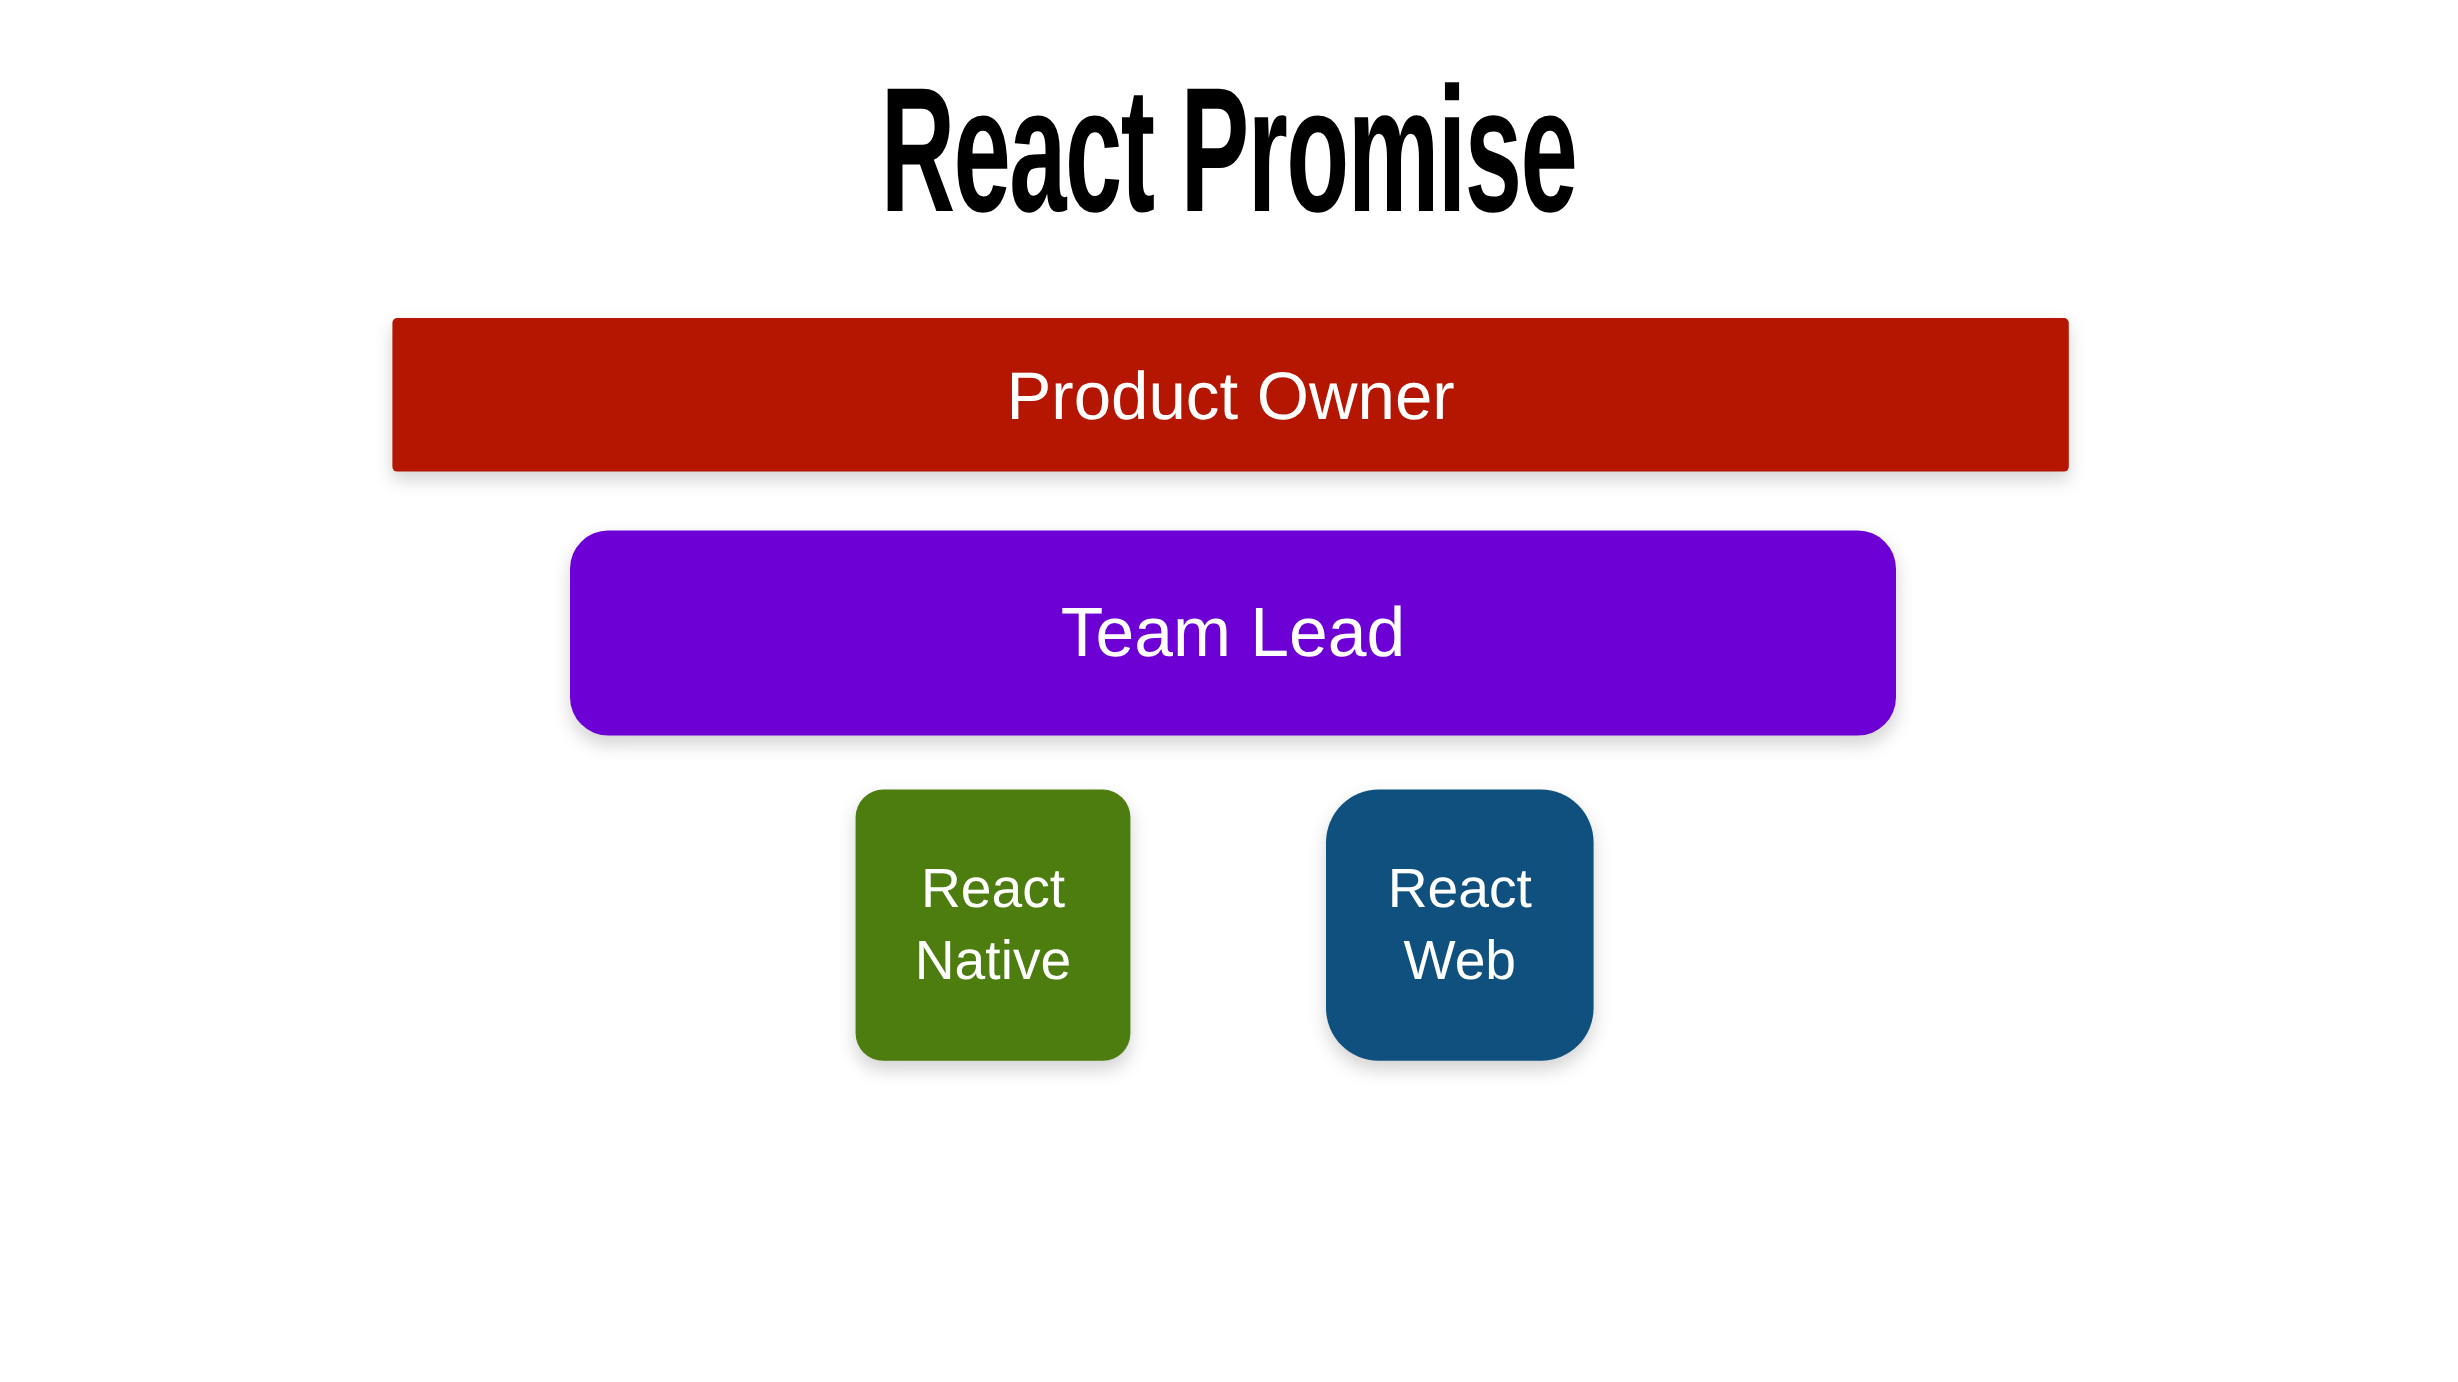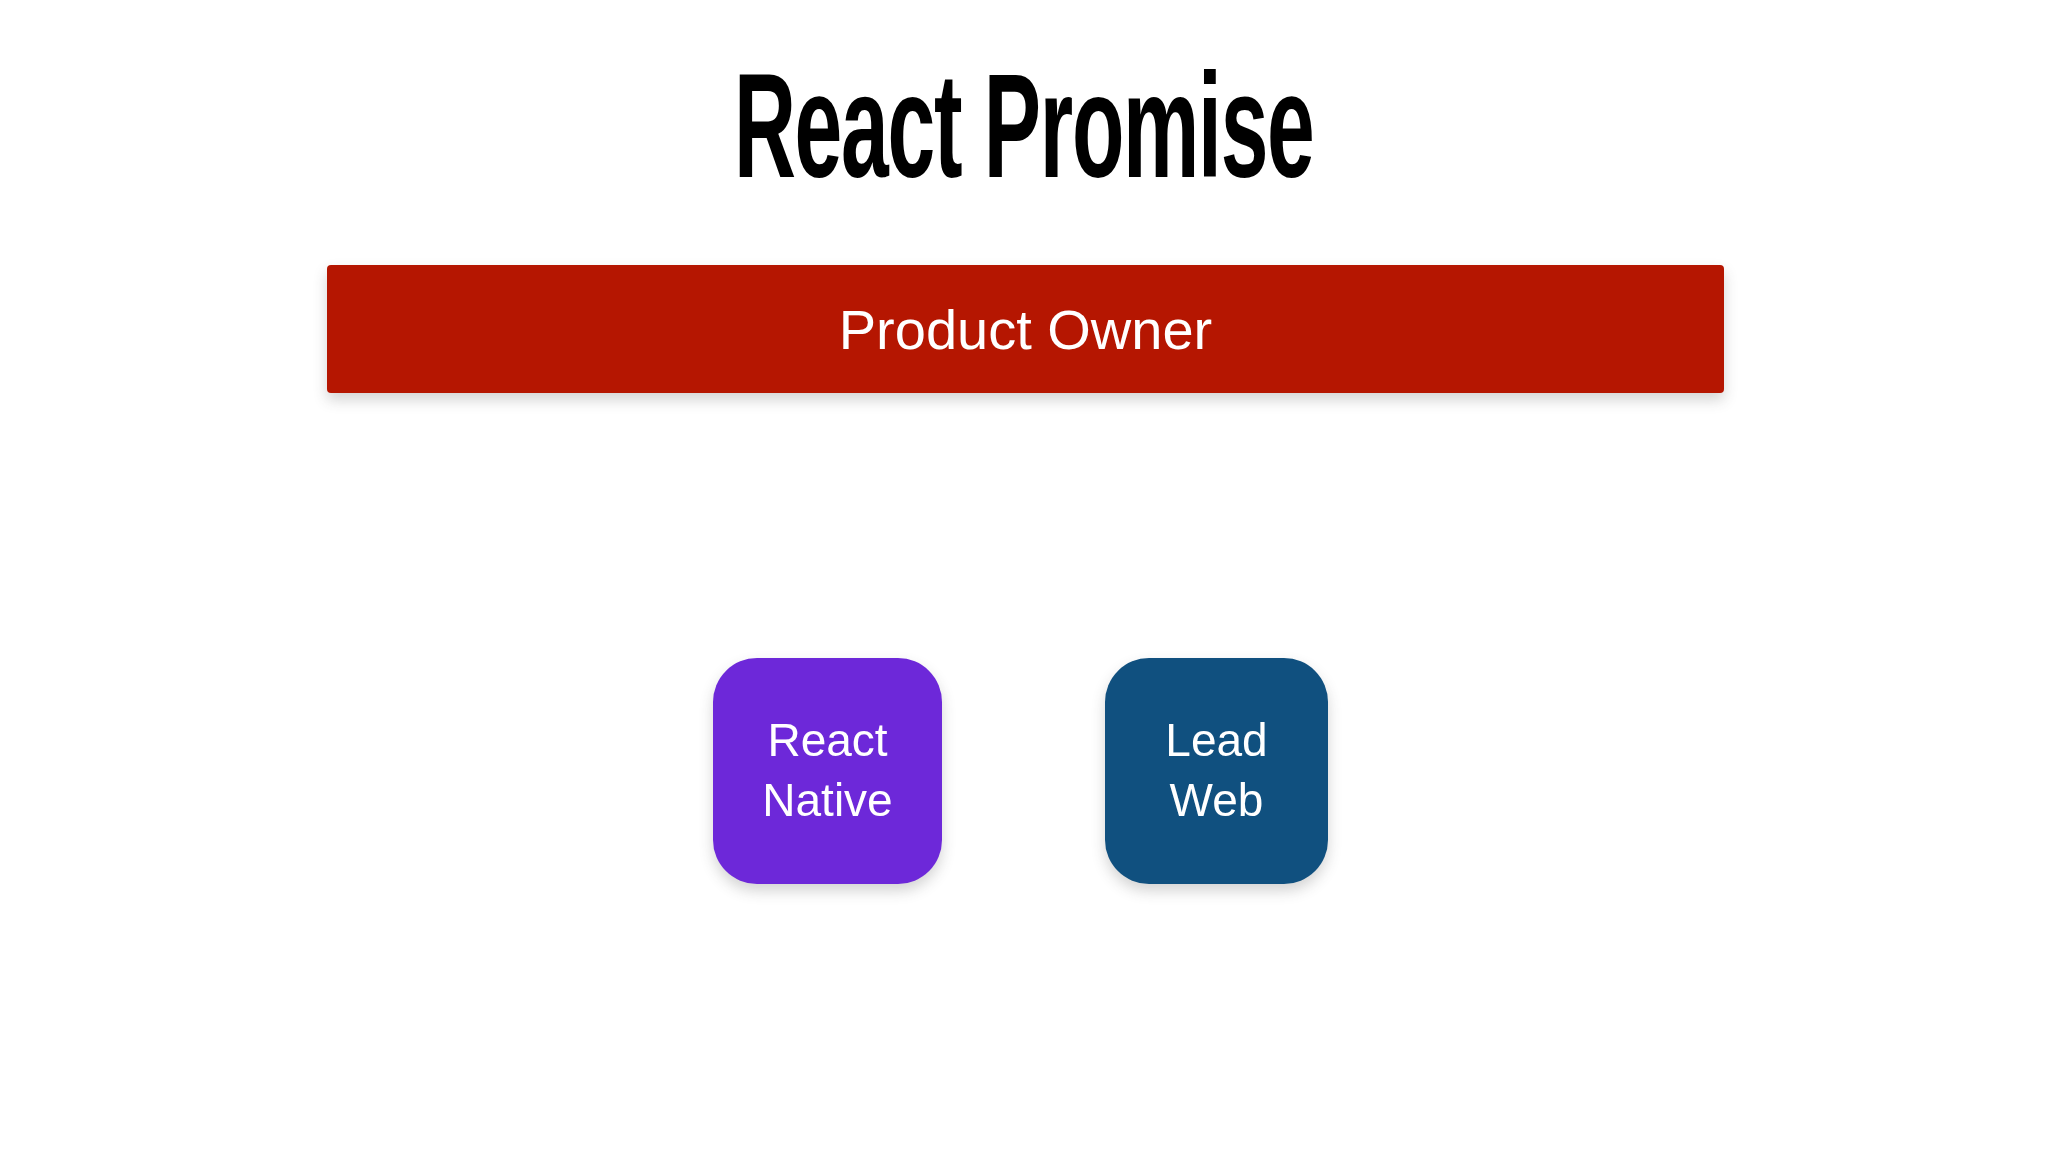--- a/index.html
+++ b/index.html
@@ -82,22 +82,25 @@
 <div class="canvas">
 
   <h1 class="title">
     <span class="title-inner">React Promise</span>
   </h1>
 
   <div class="node node-root" style="background-color: rgb(181, 22, 1);">
     <span class="node-label">Product Owner</span>
   </div>
 
+  <div class="node node-middle" style="background-color: rgb(109, 0, 212);">
+    <span class="node-label">Team Lead</span>
+  </div>
 
-  <div class="node node-team node-team-native" style="background-color: #6d28d9;">
+  <div class="node node-team node-team-native" style="background-color: #4d7c0f; border-radius: 23px;">
     <span class="node-label">React Native</span>
   </div>
 
   <div class="node node-team node-team-web" style="background-color: rgb(16, 80, 127);">
-    <span class="node-label">Lead Web</span>
+    <span class="node-label">React Web</span>
   </div>
 
 </div>
 
 </body></html>

